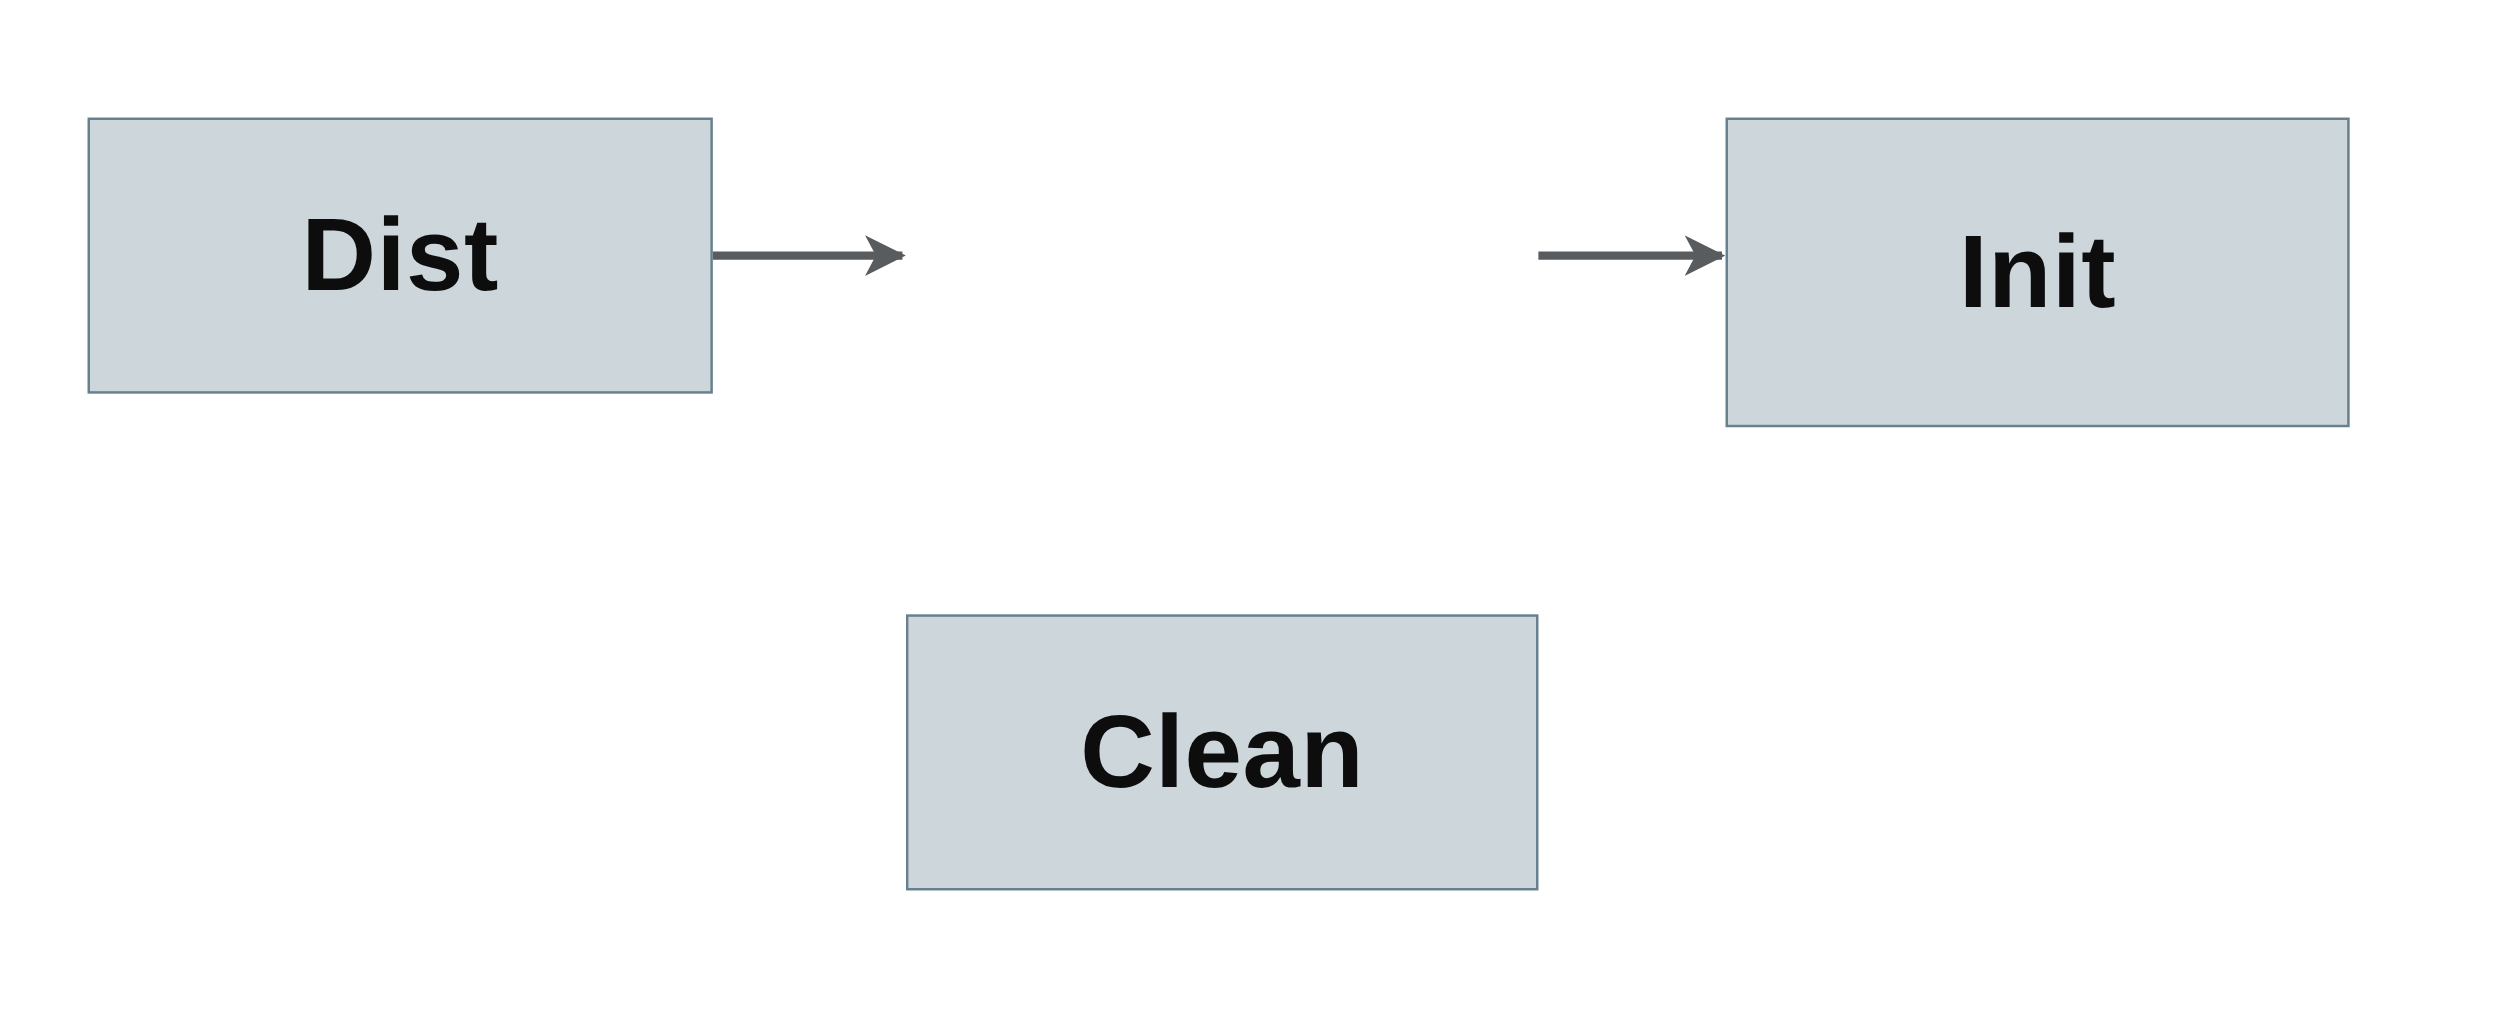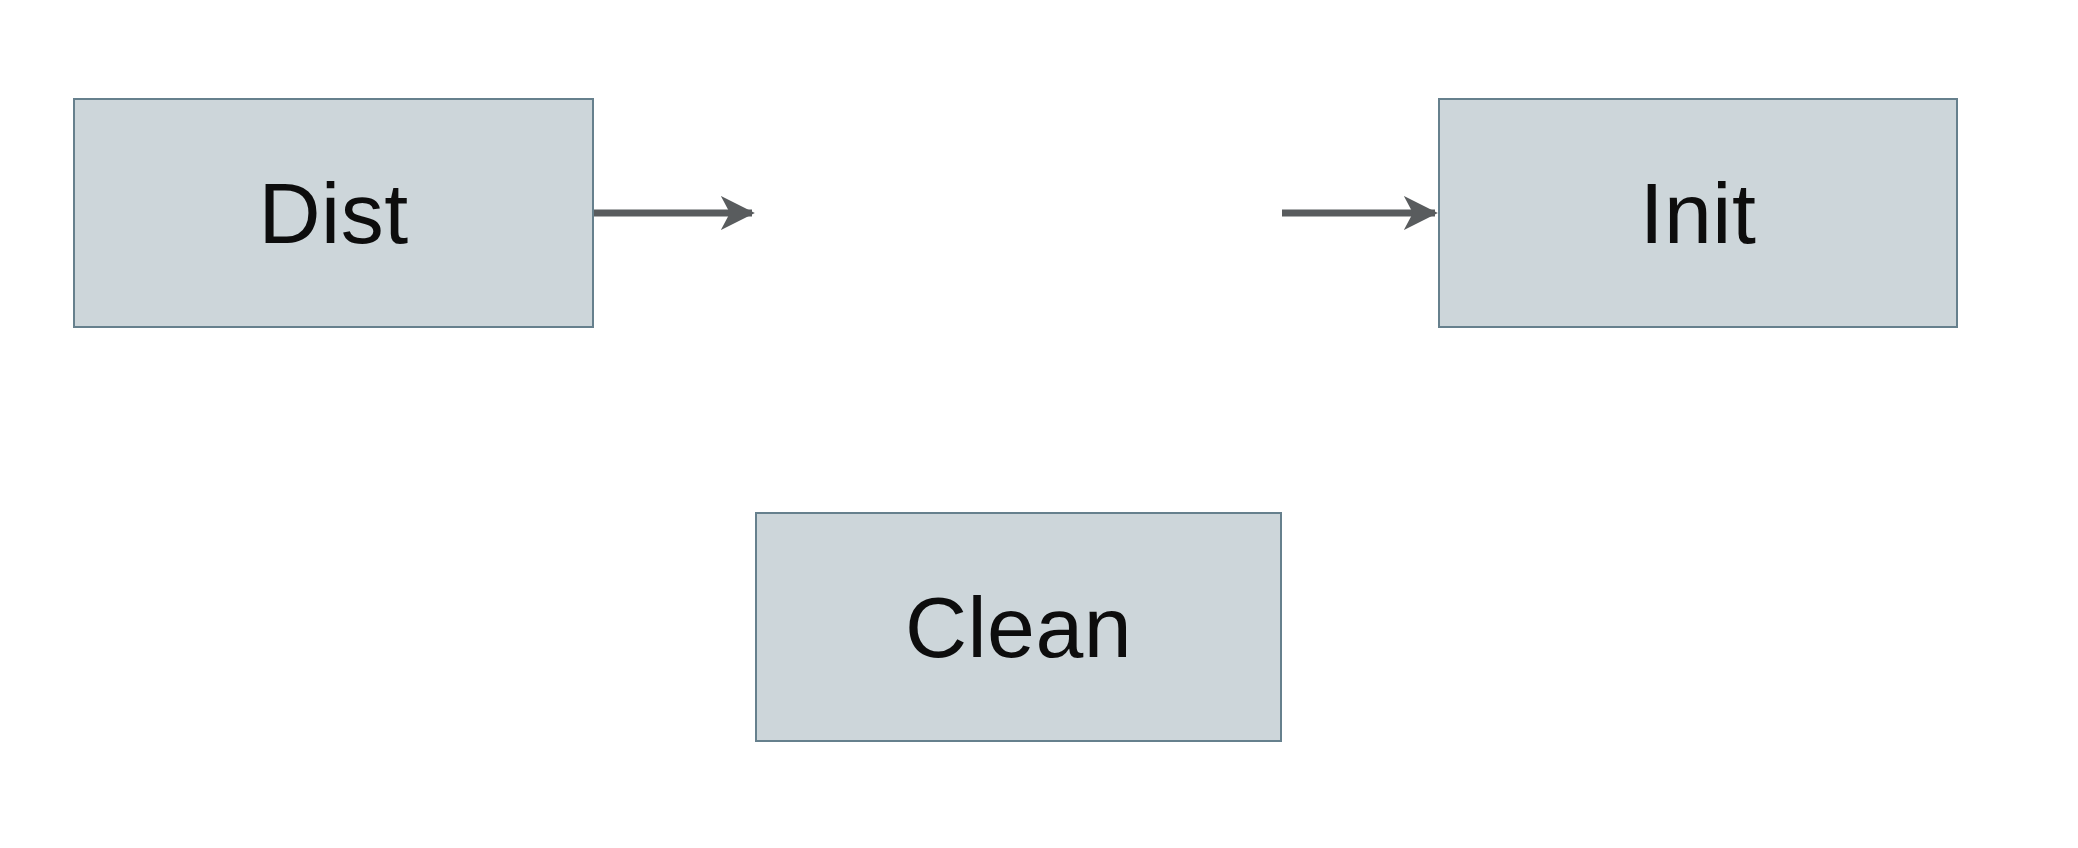--- a/index.html
+++ b/index.html
@@ -32,24 +32,25 @@
     align-items: center;
     justify-content: center;
   }
   .node-label {
     font-size: 86px;
     line-height: 1;
     color: #0d0d0d;
     letter-spacing: 0.5px;
     white-space: nowrap;
     user-select: none;
+    font-weight: bold;
   }
   .node-dist    { left: 73px;   top: 98px;  width: 521px; height: 230px; }
   .node-compile { left: 755px;  top: 98px;  width: 527px; height: 230px; }
-  .node-init    { left: 1438px; top: 98px;  width: 520px; height: 230px; }
+  .node-init    { left: 1438px; top: 98px;  width: 520px; height: 258px; }
   .node-clean   { left: 755px;  top: 512px; width: 527px; height: 230px; }
 </style>
 </head>
 <body>
 
 <div class="canvas">
 
   <svg class="edges" viewBox="0 0 2078 848" xmlns="http://www.w3.org/2000/svg">
     <defs>
       <marker id="arrowhead" markerUnits="userSpaceOnUse" viewBox="0 0 12 12" refX="11" refY="6" markerWidth="34" markerHeight="38" orient="auto">

